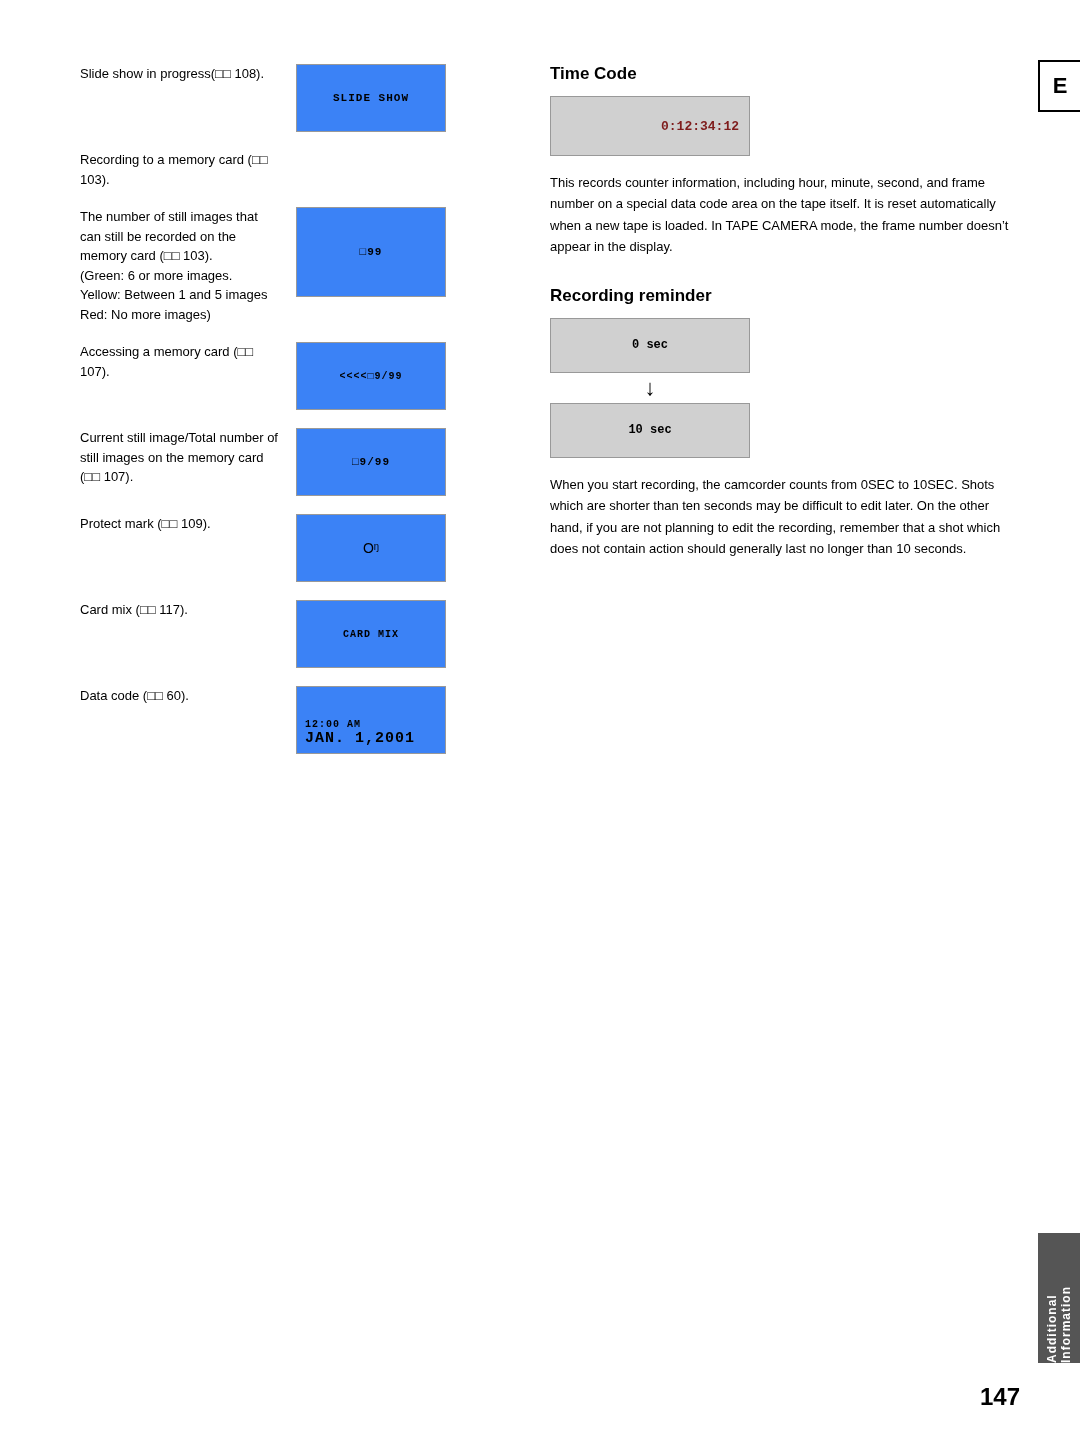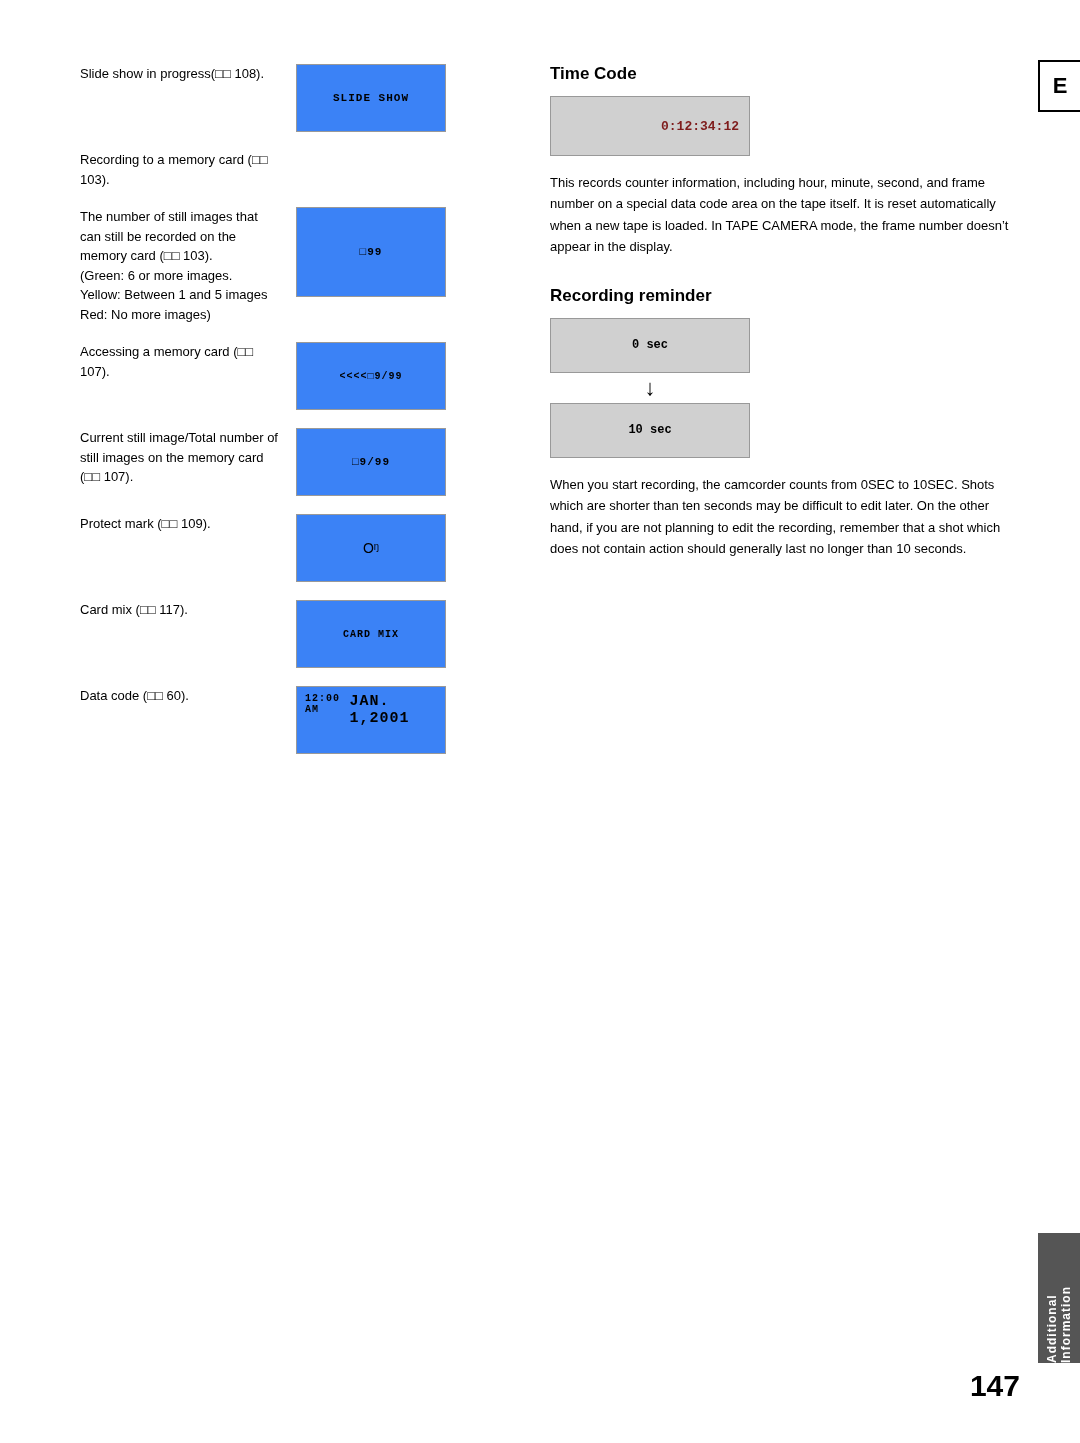--- a/index.html
+++ b/index.html
@@ -53,23 +53,23 @@
       font-weight: bold;
       writing-mode: vertical-rl;
       text-orientation: mixed;
       transform: rotate(180deg);
       letter-spacing: 1px;
     }
 
     
     .page-number {
       position: absolute;
-      bottom: 40px;
+      bottom: 32px;
       right: 60px;
-      font-size: 30px;
+      font-size: 24px;
       font-weight: bold;
     }
 
     
     .main-content {
       display: flex;
       gap: 40px;
       margin-top: 4px;
     }
 
@@ -274,21 +274,21 @@
       <div class="left-row">
         <div class="left-row-text">Card mix (□□ 117).</div>
         <div class="lcd-box">
           <span class="lcd-text small">CARD MIX</span>
         </div>
       </div>
 
 
       <div class="left-row">
         <div class="left-row-text">Data code (□□ 60).</div>
-        <div class="lcd-box" style="flex-direction:row; align-items:flex-start; padding:6px 8px; justify-content:flex-end;">
+        <div class="lcd-box" style="flex-direction:column; align-items:flex-start; padding:6px 8px; justify-content:flex-end;">
           <span class="lcd-text small" style="font-size:10px;">12:00 AM</span>
           <span class="lcd-text small" style="font-size:15px; font-weight:bold;">JAN. 1,2001</span>
         </div>
       </div>
 
     </div>
 
     <div class="right-col">
 
       <div>

